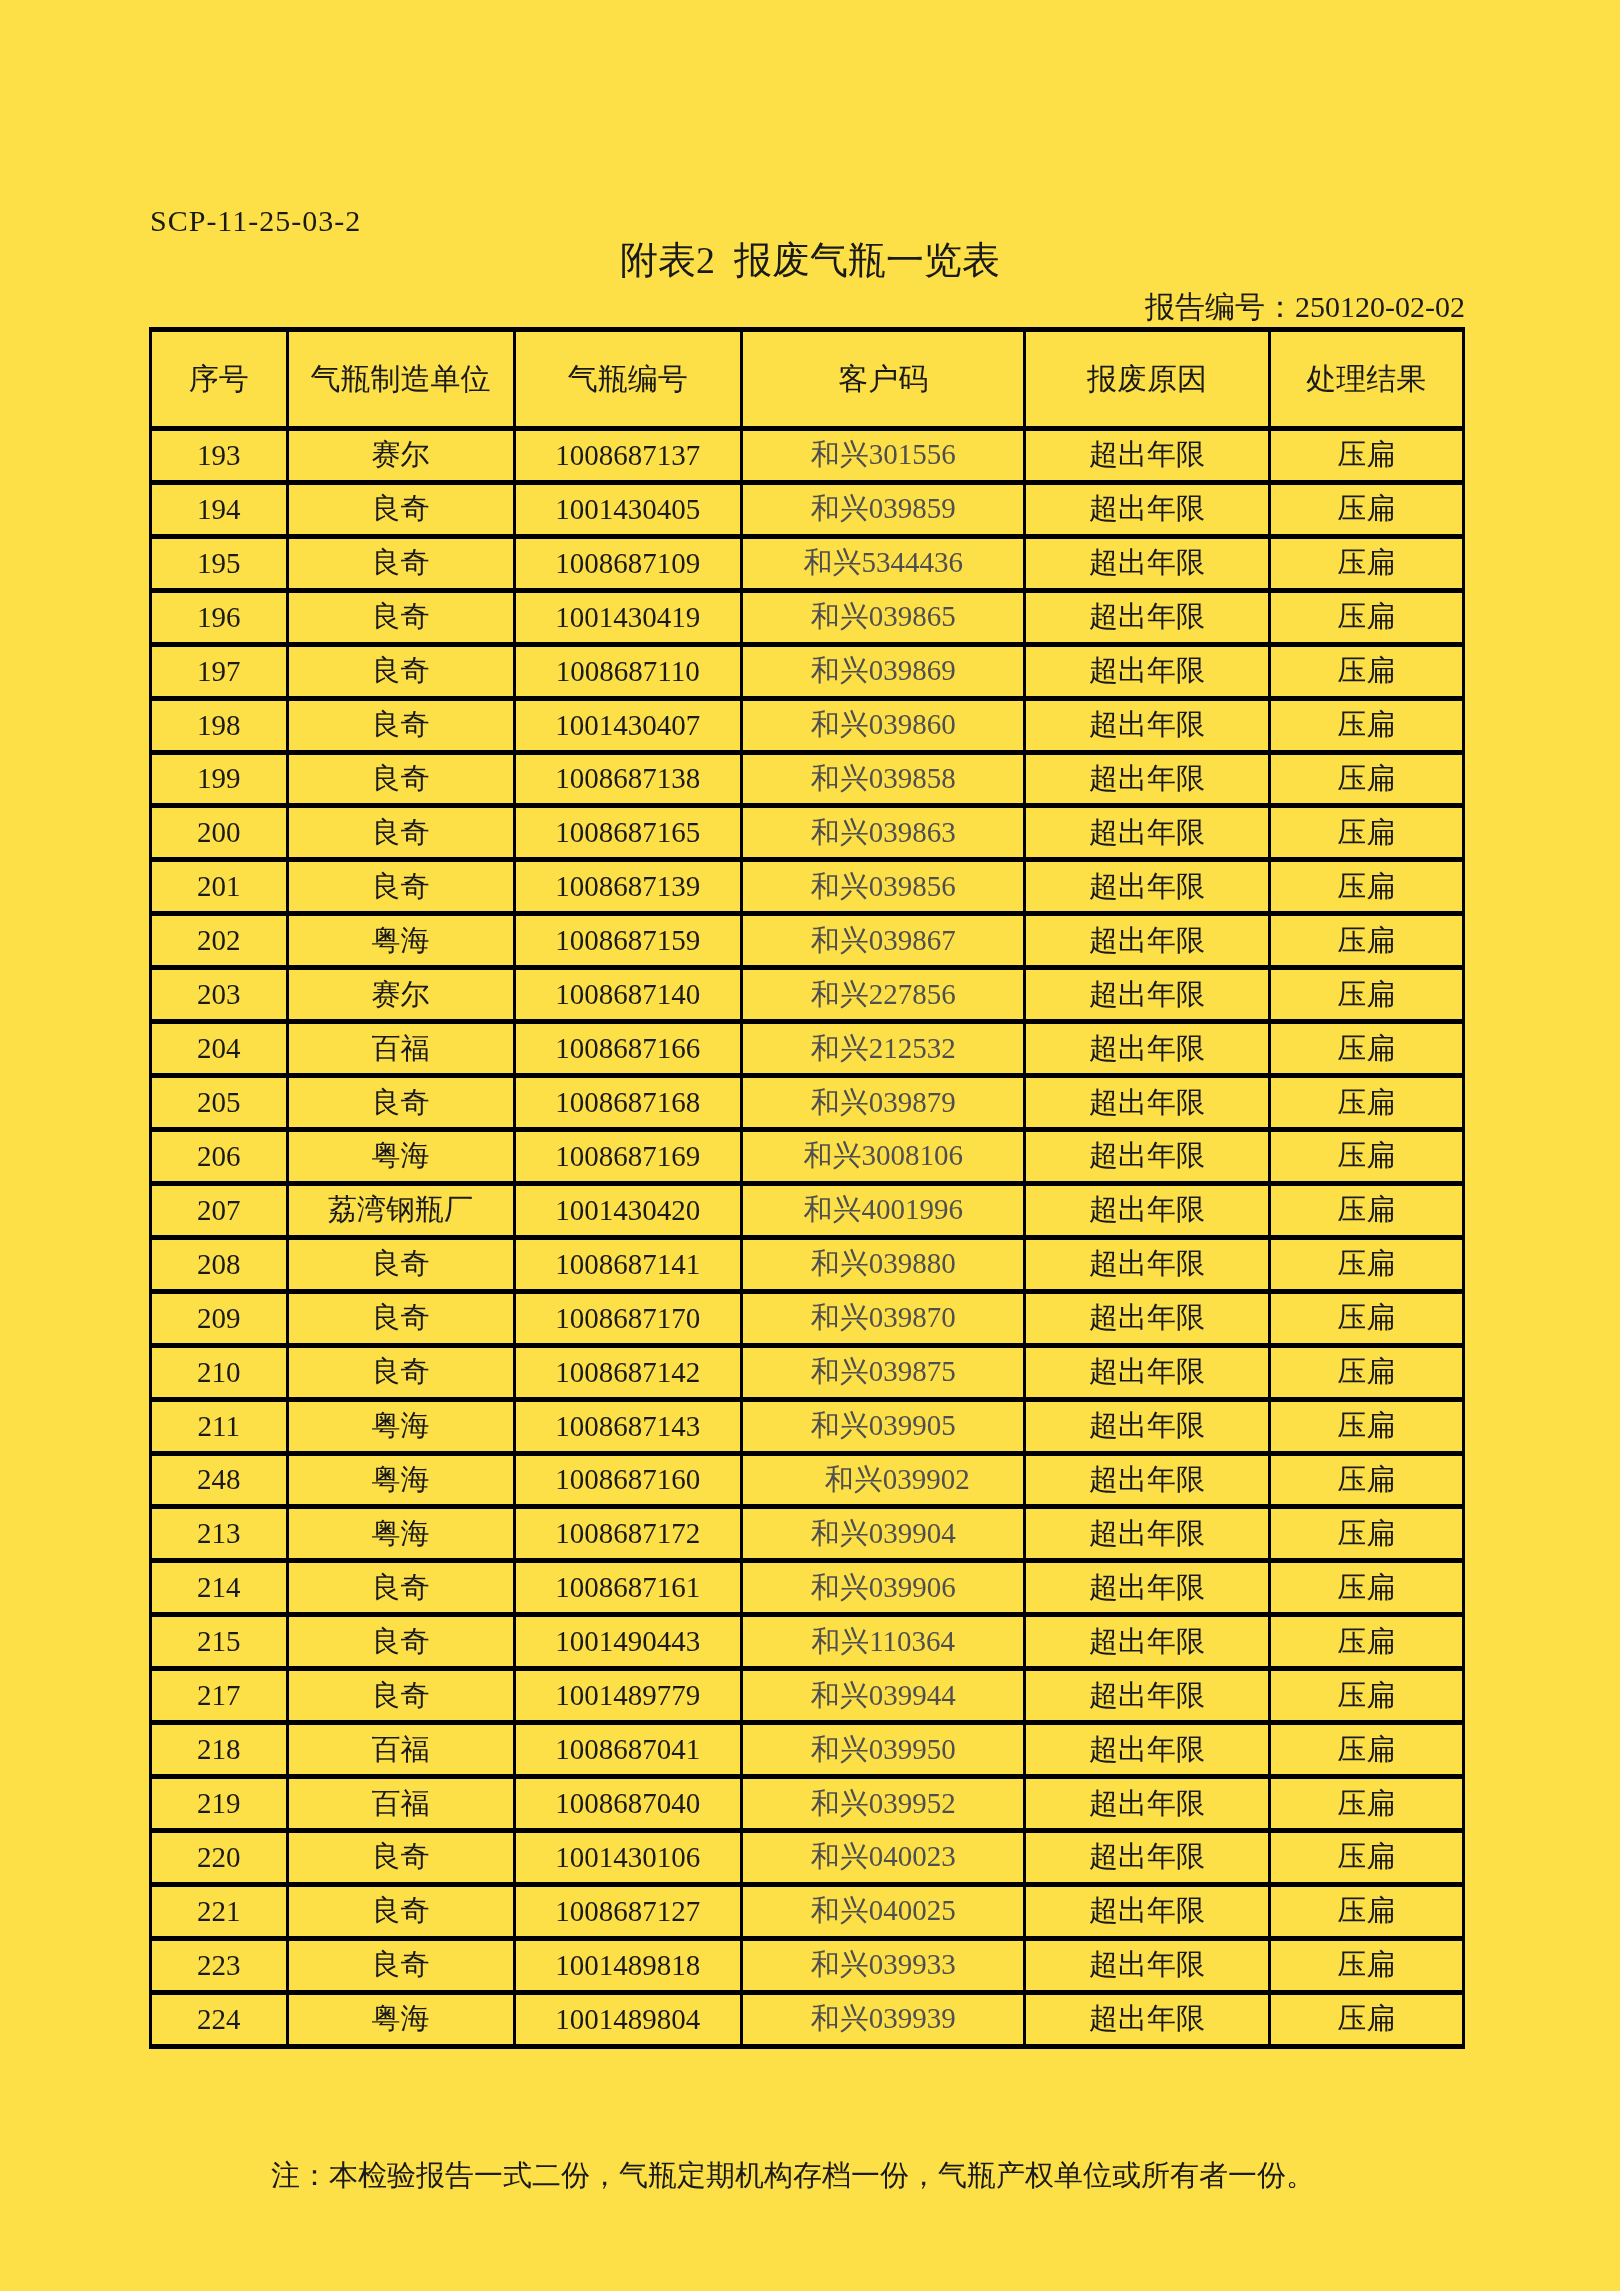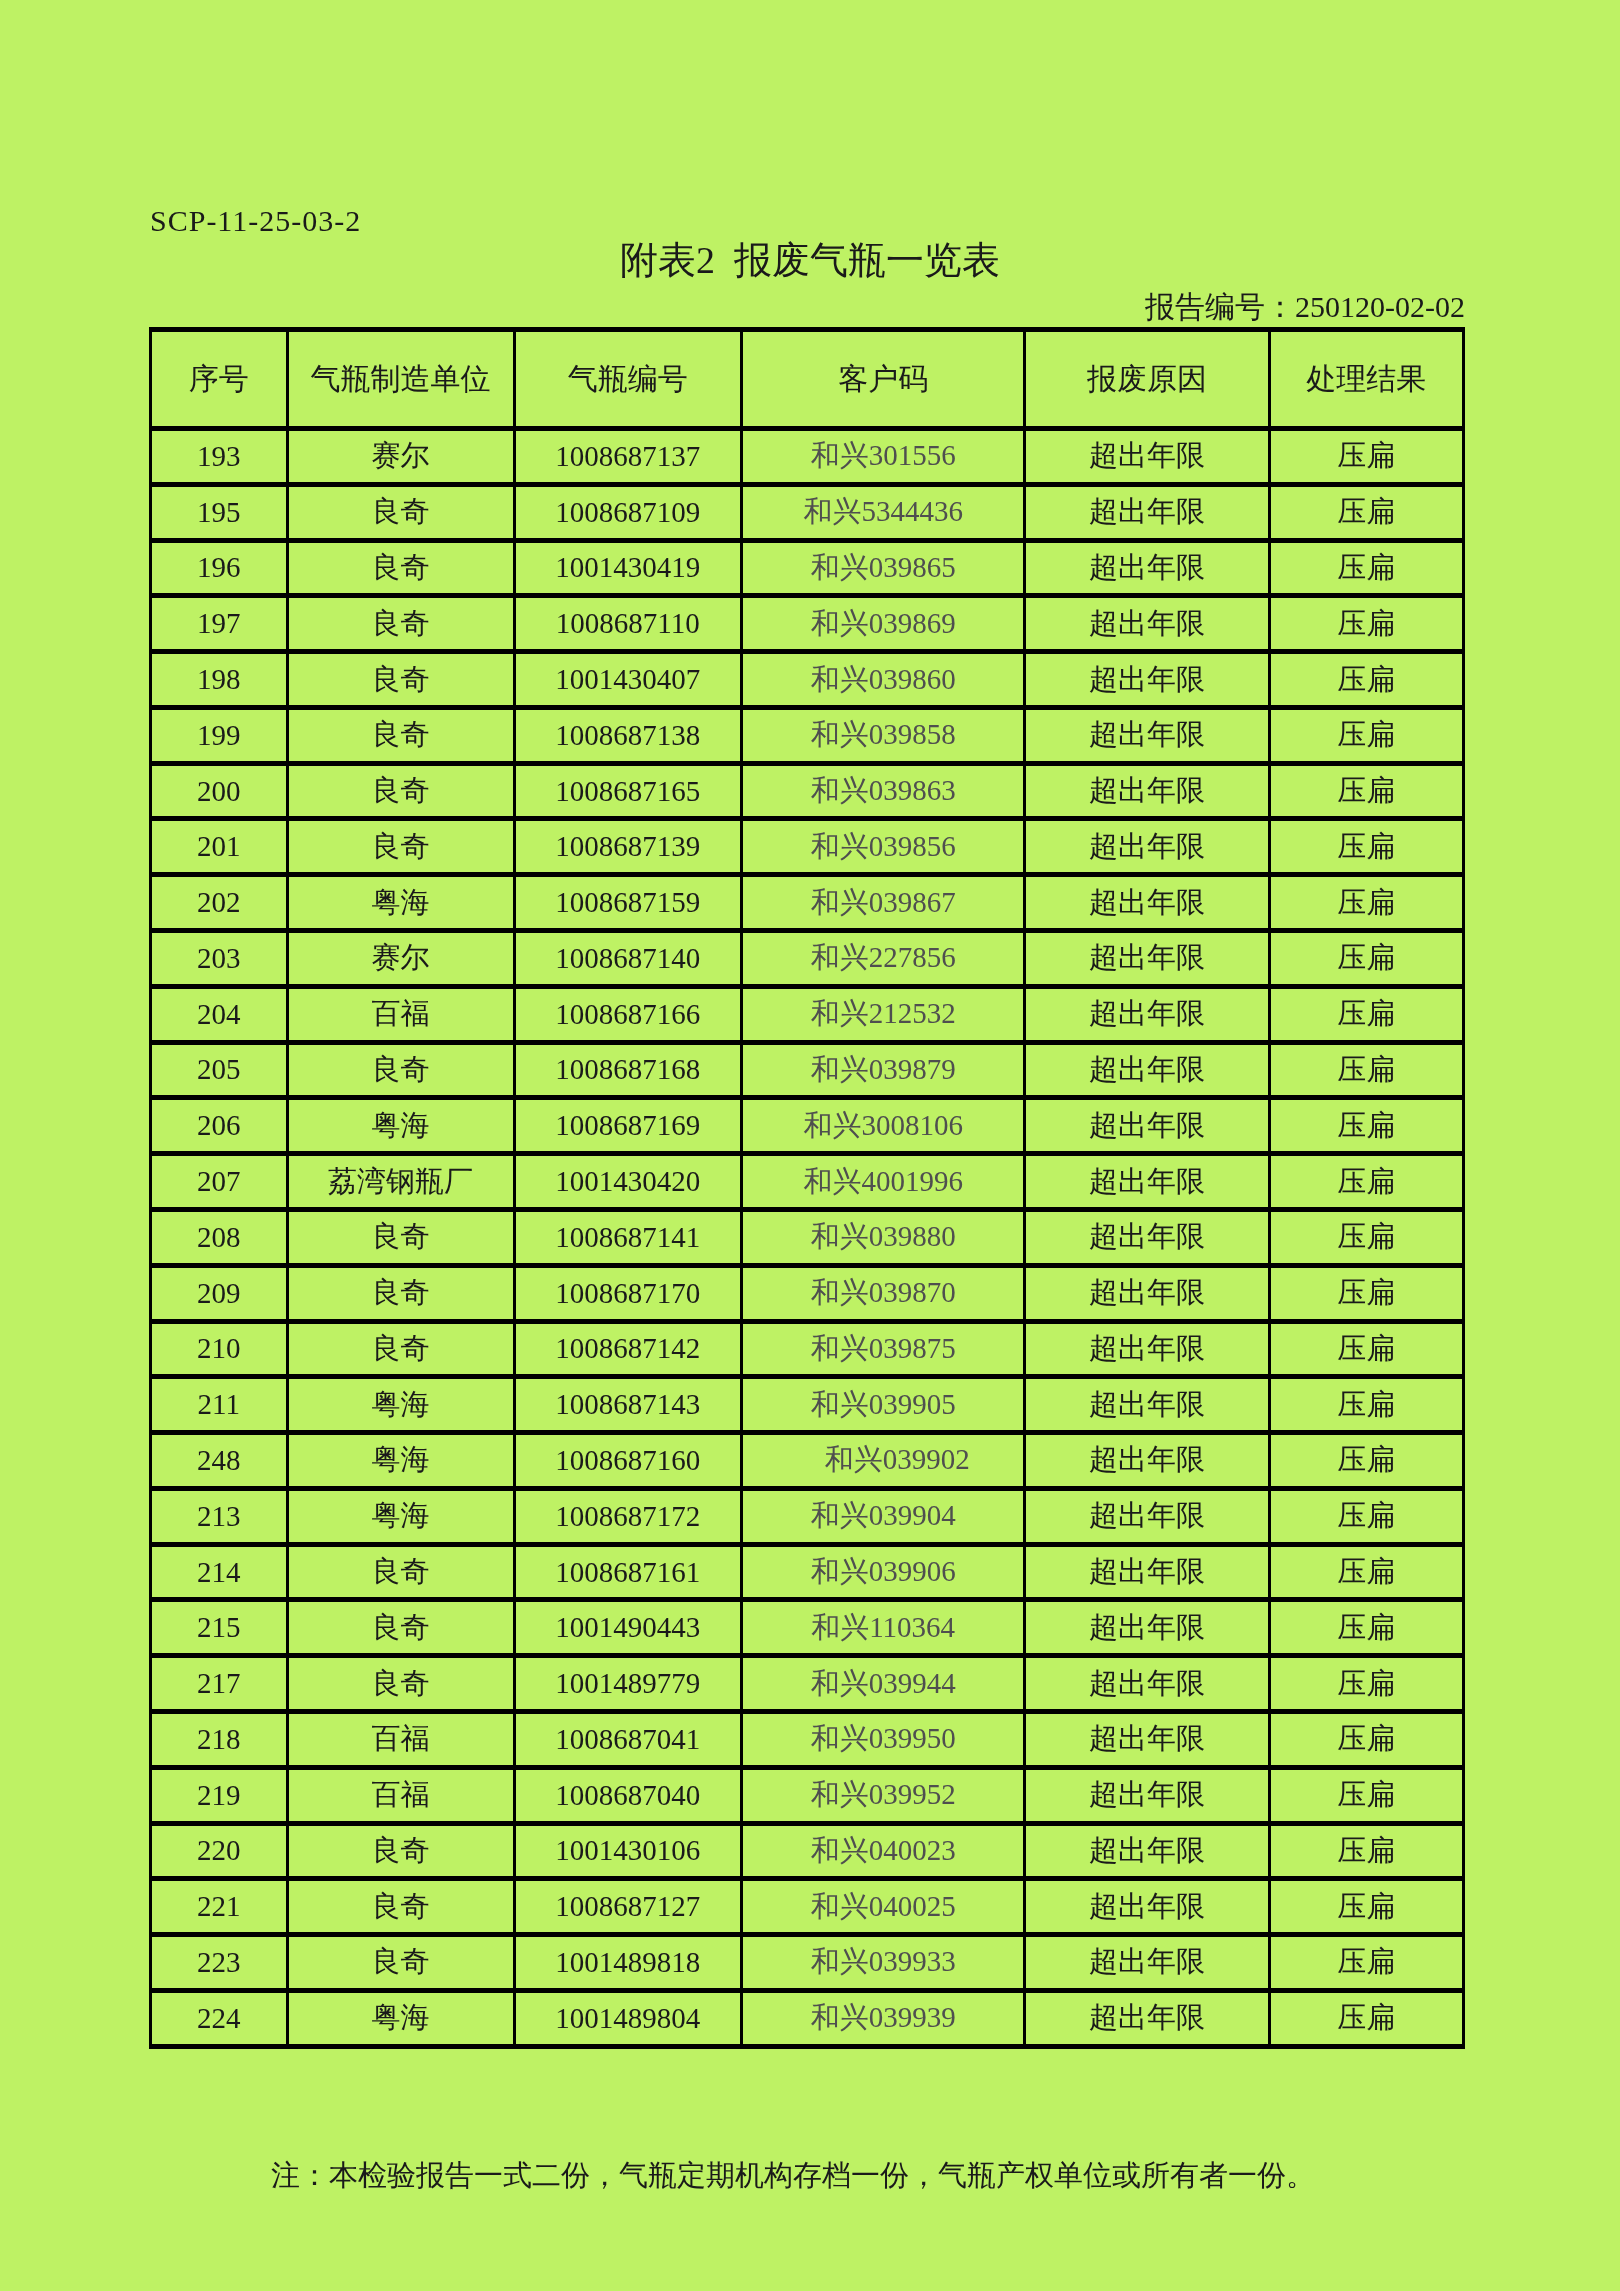--- a/index.html
+++ b/index.html
@@ -5,21 +5,21 @@
   html, body {
     margin: 0;
     padding: 0;
     background: #e8e8e8;
   }
   .page {
     position: relative;
     width: 1620px;
     height: 2292px;
     margin: 0 auto;
-    background: #bef264;
+    background: #fde047;
     font-family: "Liberation Serif", "DejaVu Serif", serif;
     color: #1a1a1a;
     overflow: hidden;
   }
   .doc-code {
     position: absolute;
     left: 150px;
     top: 204px;
     font-size: 30px;
     letter-spacing: 1px;
@@ -116,20 +116,28 @@
     <tbody>
         <tr>
           <td>193</td>
           <td>赛尔</td>
           <td>1008687137</td>
           <td style="color: rgb(79, 79, 79);">和兴301556</td>
           <td>超出年限</td>
           <td>压扁</td>
         </tr>
         <tr>
+          <td>194</td>
+          <td>良奇</td>
+          <td>1001430405</td>
+          <td style="color: rgb(79, 79, 79);">和兴039859</td>
+          <td>超出年限</td>
+          <td>压扁</td>
+        </tr>
+        <tr>
           <td>195</td>
           <td>良奇</td>
           <td>1008687109</td>
           <td style="color: rgb(79, 79, 79);">和兴5344436</td>
           <td>超出年限</td>
           <td>压扁</td>
         </tr>
         <tr>
           <td>196</td>
           <td>良奇</td>

